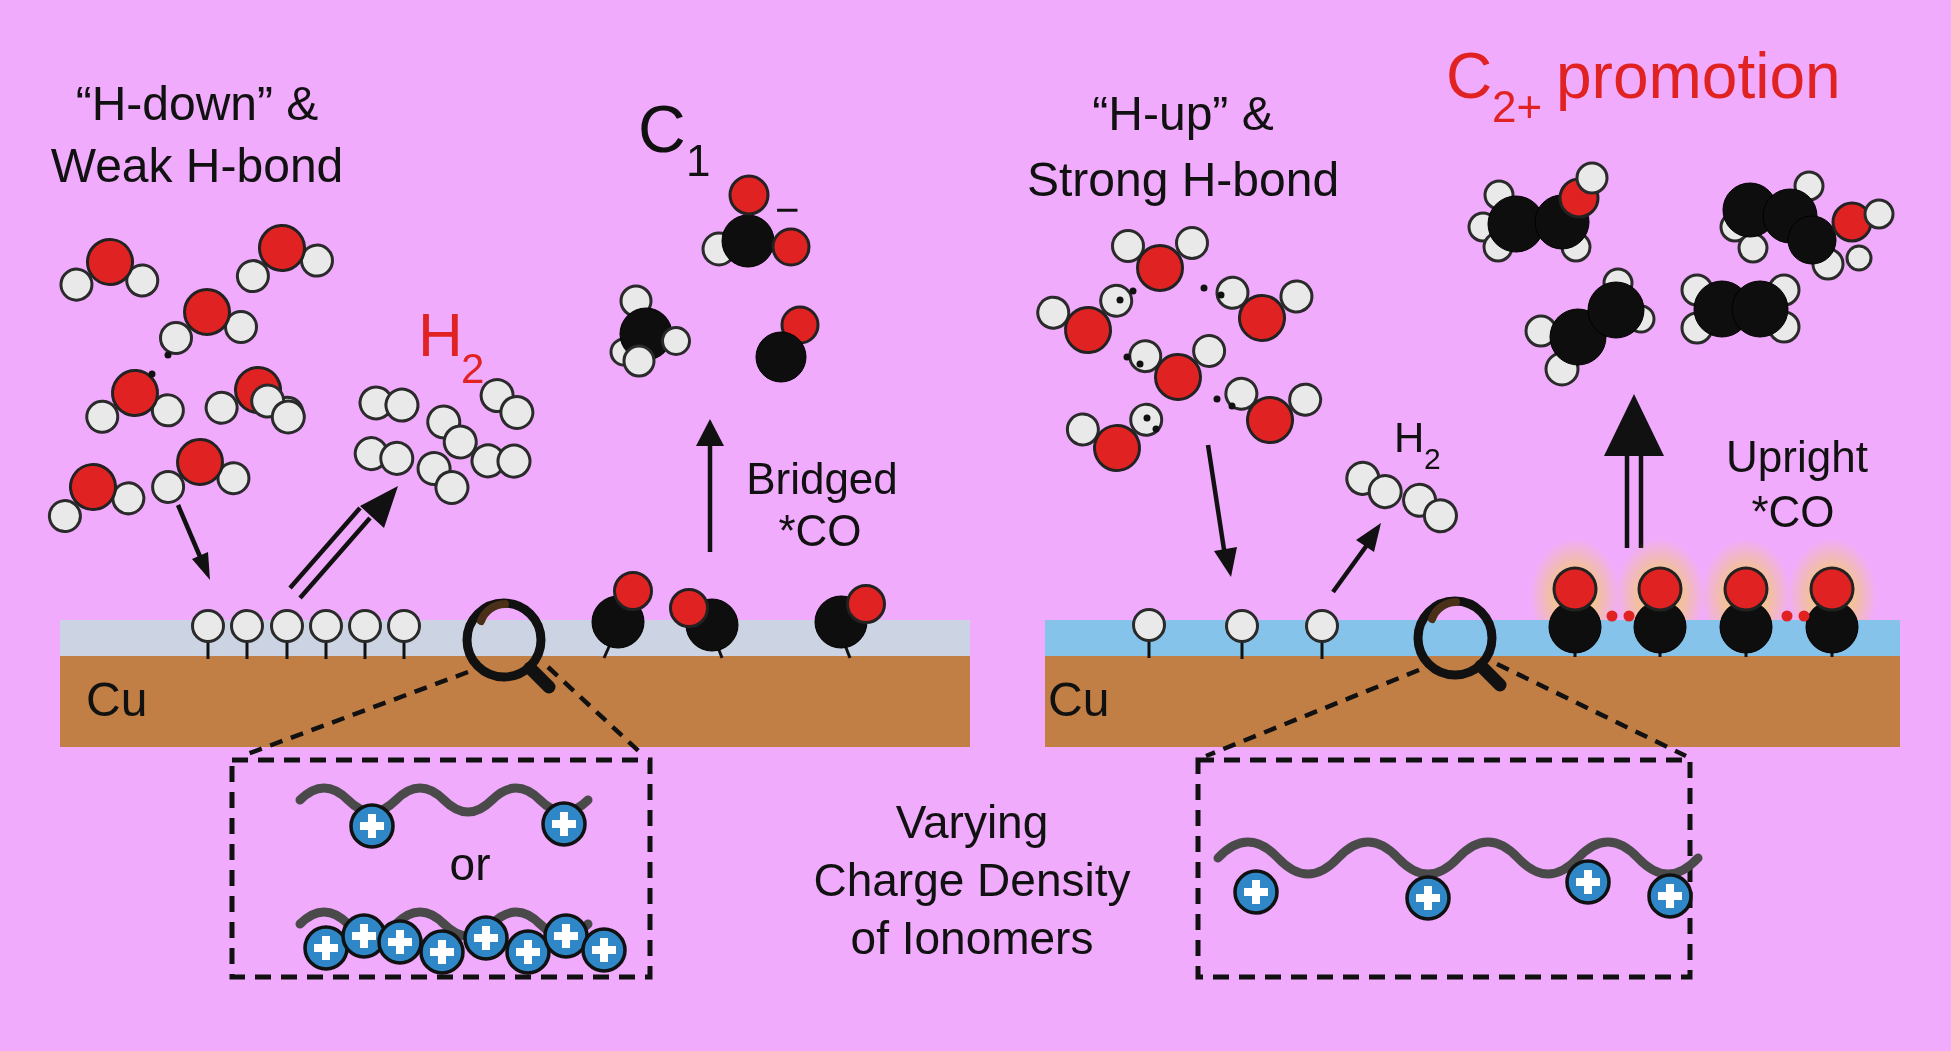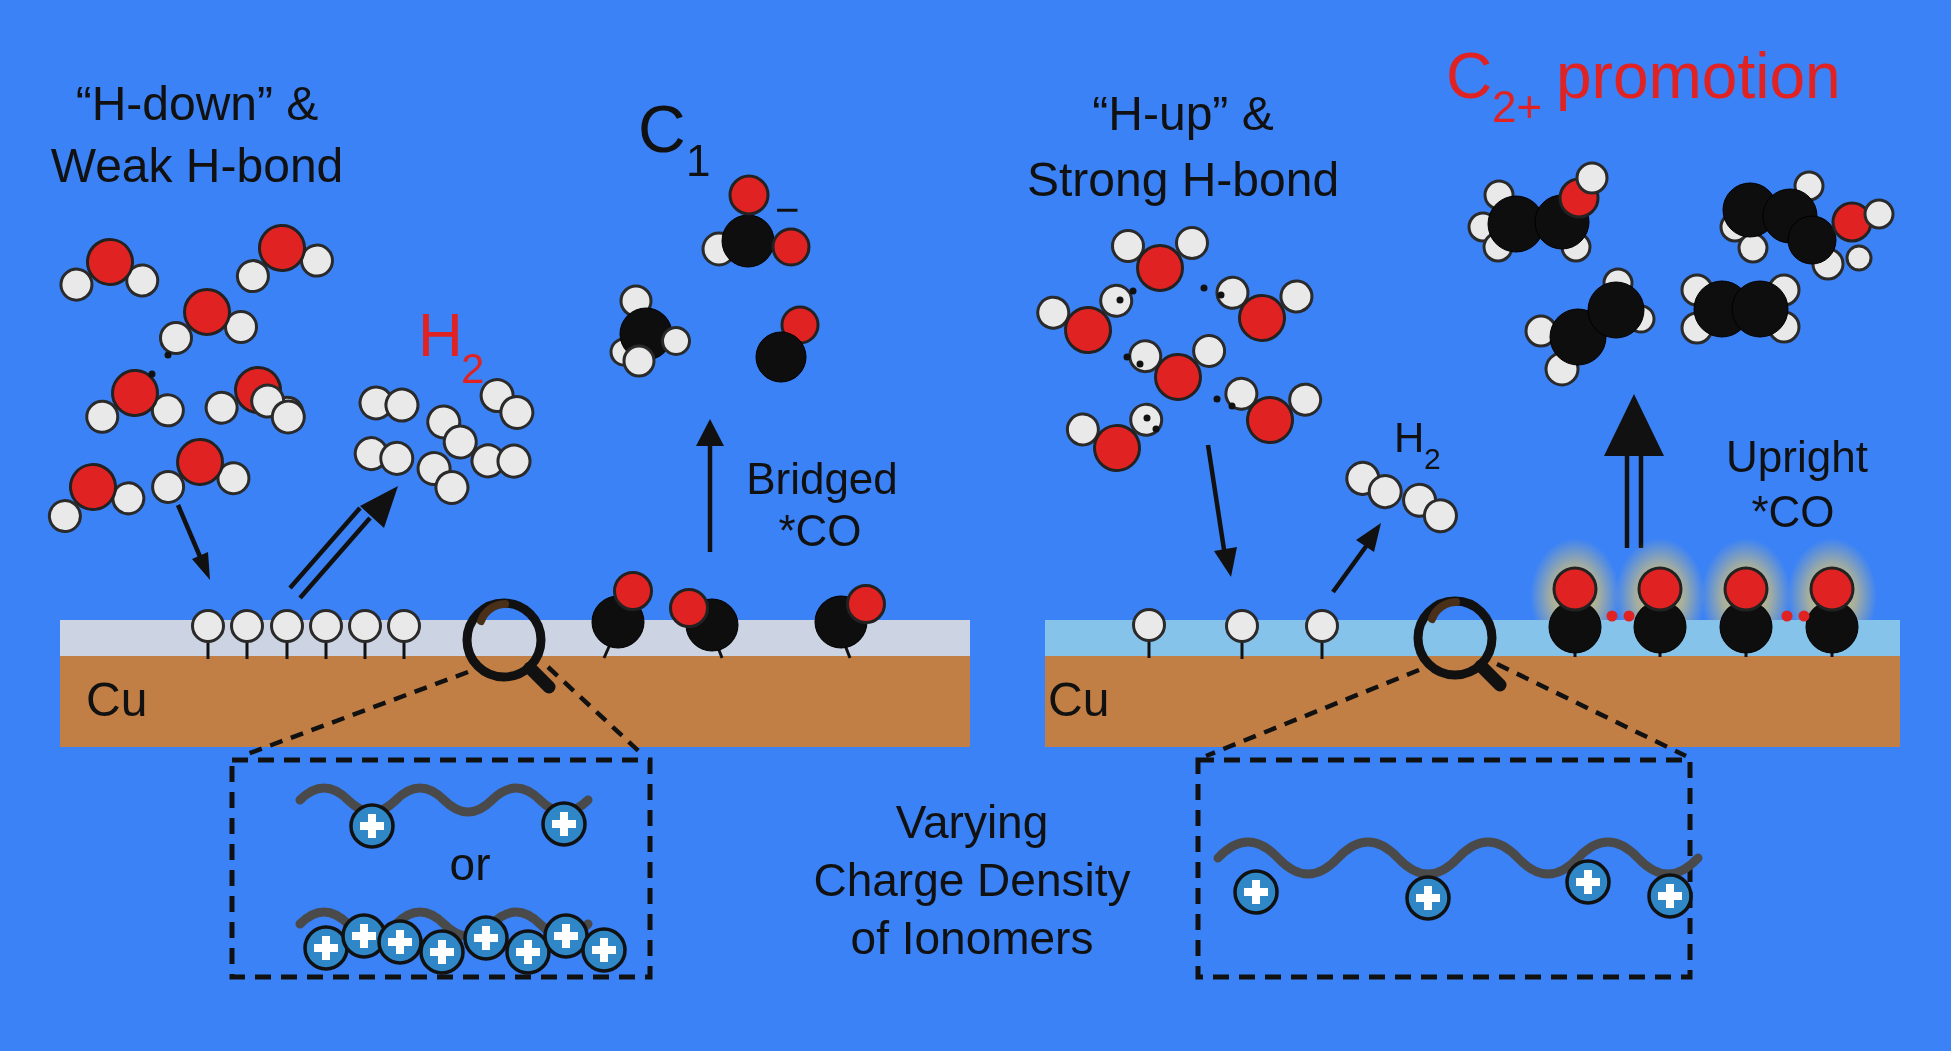--- a/index.html
+++ b/index.html
@@ -1,16 +1,16 @@
 <!DOCTYPE html>
 <html><head>
 <meta charset="utf-8">
 <style>
   html,body{margin:0;padding:0;background:#ffffff;}
-  .stage{width:1951px;height:1051px;position:relative;background:#3b82f6;overflow:hidden;}
+  .stage{width:1951px;height:1051px;position:relative;background:#f0abfc;overflow:hidden;}
   svg{display:block;}
   text{font-family:"Liberation Sans","DejaVu Sans",sans-serif;fill:#111;}
   .red-text{fill:#e02322;}
   .t48{font-size:48px;}
   .t46{font-size:46px;}
   .t44{font-size:44px;}
   .t42{font-size:42px;}
   .t30{font-size:30px;}
   .t62{font-size:62px;}
   .t64{font-size:64px;}

